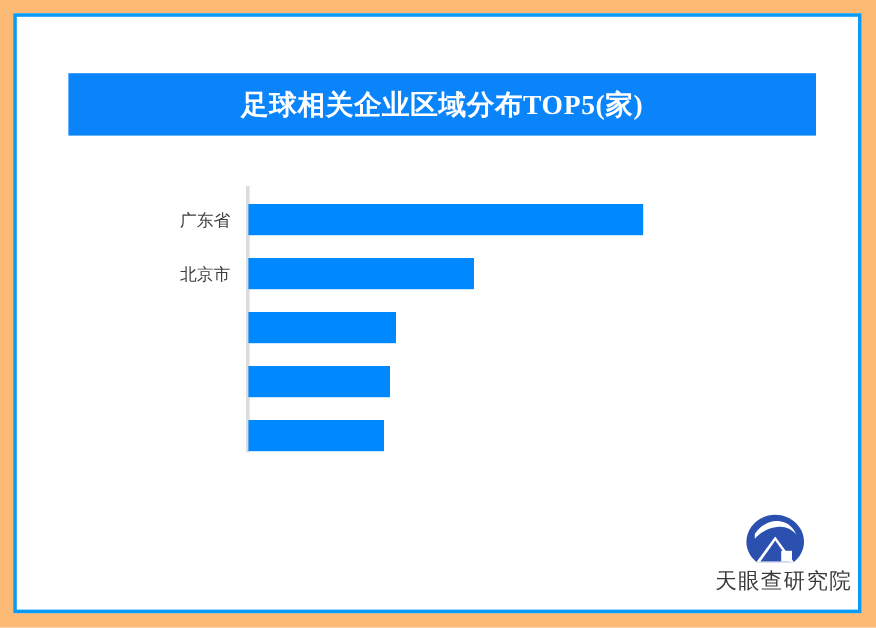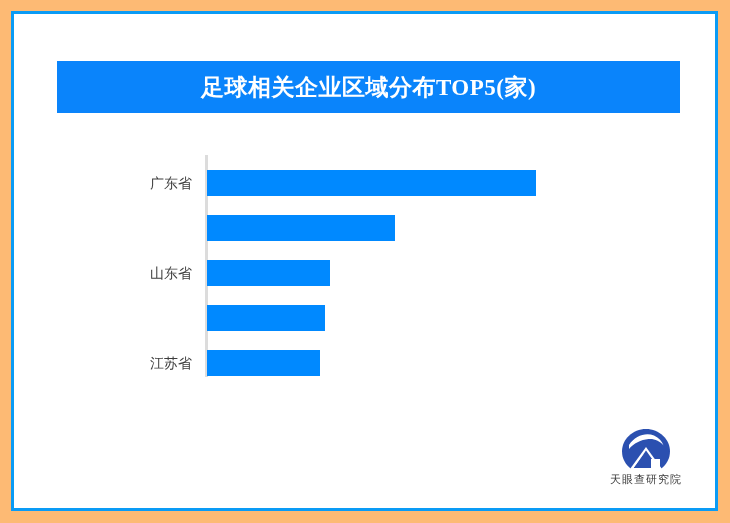--- a/index.html
+++ b/index.html
@@ -113,21 +113,21 @@
     top: 0;
     width: 50px;
     height: 42px;
   }
   #logo-text {
     position: absolute;
     left: 0;
     top: 44px;
     width: 100px;
     text-align: center;
-    font-size: 11px;
+    font-size: 18px;
     color: #3b3b3b;
     letter-spacing: 1px;
     white-space: nowrap;
   }
 </style>
 </head>
 <body>
 
 <div id="poster">
 
@@ -138,31 +138,30 @@
   </div>
 
   <div id="plot">
     <div id="axis-line"></div>
     <div id="bars">
         <div class="bar-row" style="top: 20px;">
           <div class="bar-label">广东省</div>
           <div class="bar-rect" style="width: 329px; background: rgb(0, 137, 255);"></div>
         </div>
         <div class="bar-row" style="top: 65px;">
+          <div class="bar-label">北京市</div>
           <div class="bar-rect" style="width: 188px; background: rgb(0, 137, 255);"></div>
         </div>
         <div class="bar-row" style="top: 110px;">
-          <div class="bar-label">山东省</div>
           <div class="bar-rect" style="width: 123px; background: rgb(0, 137, 255);"></div>
         </div>
         <div class="bar-row" style="top: 155px;">
           <div class="bar-rect" style="width: 118px; background: rgb(0, 137, 255);"></div>
         </div>
         <div class="bar-row" style="top: 200px;">
-          <div class="bar-label">江苏省</div>
           <div class="bar-rect" style="width: 113px; background: rgb(0, 137, 255);"></div>
         </div>
       </div>
   </div>
 
 
   <div id="logo-block">
     <svg id="logo-mark" viewBox="0 0 50 42">
       <path d="M25 1 C11.7 1 1 11.2 1 23.5 C1 30.6 4.6 36.9 10.2 41 L39.8 41 C45.4 36.9 49 30.6 49 23.5 C49 11.2 38.3 1 25 1 Z" fill="#2b50b0"></path>
       <path d="M8 17 C14 7.5 25 4 33 7.5 C38 9.7 41 13.5 42.5 17.5 C39 13 33.5 10.5 27.5 11 C20 11.6 12.5 15.5 8 21 Z" fill="#ffffff"></path>

